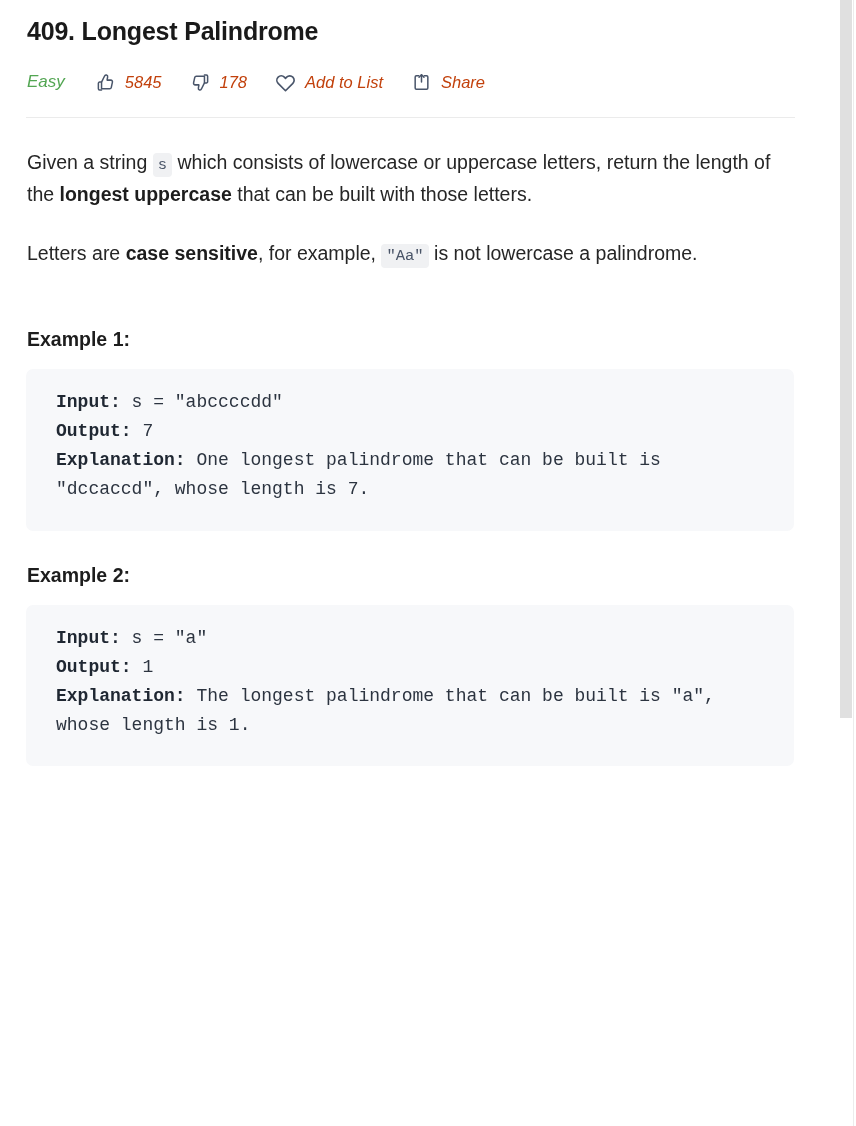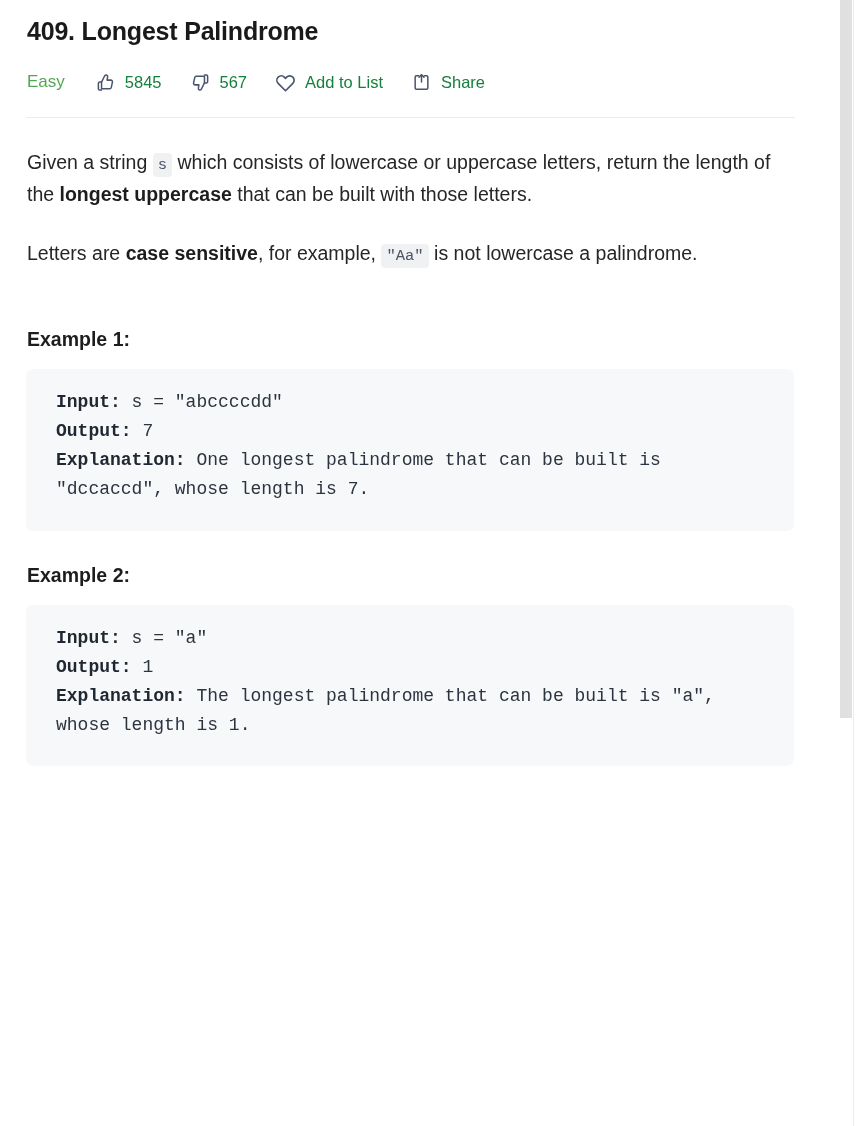--- a/index.html
+++ b/index.html
@@ -47,20 +47,21 @@
   }
 
   
   .meta-row {
     display: flex;
     align-items: center;
     margin-top: 23px;
     padding-left: 1px;
     height: 24px;
     font-size: 16.5px;
+    font-style: italic;
   }
 
   .difficulty {
     color: #53a653;
     font-weight: normal;
     font-size: 17px;
     margin-right: 30px;
   }
 
   .meta-item {
@@ -79,21 +80,21 @@
     justify-content: center;
     width: 21px;
     height: 21px;
     flex: 0 0 auto;
   }
   .meta-item .ico svg { display: block; }
 
   .meta-item .lbl {
     margin-left: 9px;
     font-size: 16.5px;
-    color: #15803d;
+    color: #c2410c;
     line-height: 1;
   }
 
   
   .divider {
     height: 1px;
     background: #ebebeb;
     width: 769px;
     margin-top: 23px;
     margin-left: 0;
@@ -199,21 +200,21 @@
         <span class="lbl">5845</span>
       </div>
 
       <div class="meta-item">
         <span class="ico">
           <svg width="19" height="19" viewBox="0 0 24 24" fill="none" stroke="#49556a" stroke-width="1.9" stroke-linecap="round" stroke-linejoin="round">
             <path d="M17 2.5h2.5A1.5 1.5 0 0 1 21 4v7a1.5 1.5 0 0 1-1.5 1.5H17"></path>
             <path d="M17 12.5l-4 8a2.2 2.2 0 0 1-2.2 1.1c-1.1-.3-1.7-1.3-1.5-2.4l.7-4.2H5.2a2 2 0 0 1-1.95-2.45l1.5-7A2 2 0 0 1 6.7 4H17z"></path>
           </svg>
         </span>
-        <span class="lbl">567</span>
+        <span class="lbl">178</span>
       </div>
 
       <div class="meta-item">
         <span class="ico">
           <svg width="21" height="21" viewBox="0 0 24 24" fill="none" stroke="#49556a" stroke-width="1.9" stroke-linecap="round" stroke-linejoin="round">
             <path d="M20.4 5.9a5 5 0 0 0-7.1 0l-1.3 1.3-1.3-1.3a5 5 0 1 0-7.1 7.1l8.4 8.4 8.4-8.4a5 5 0 0 0 0-7.1z"></path>
           </svg>
         </span>
         <span class="lbl">Add to List</span>
       </div>

